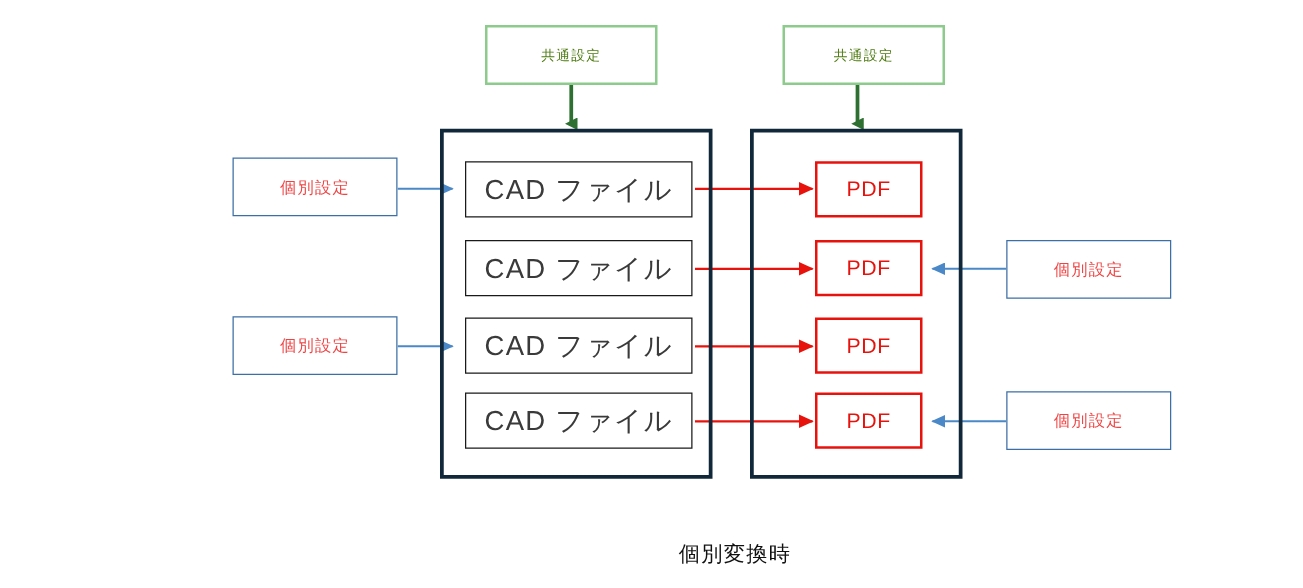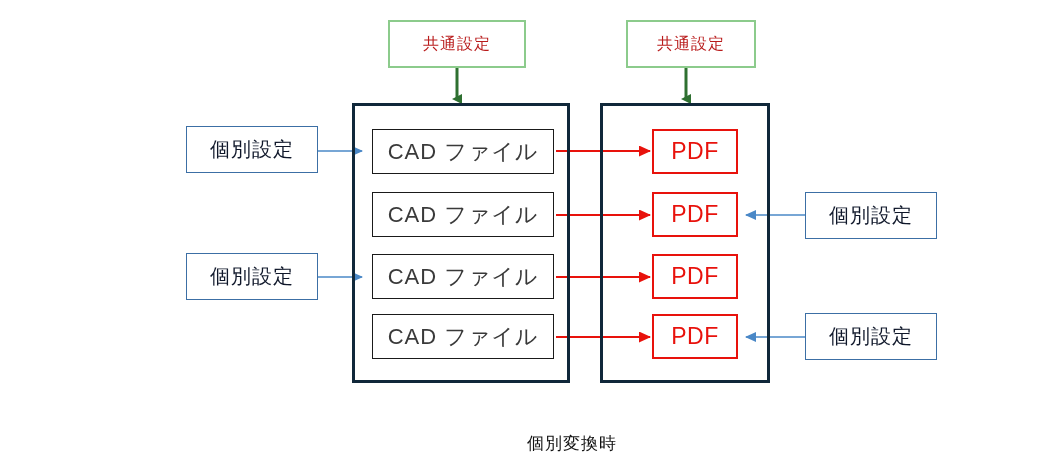--- a/index.html
+++ b/index.html
@@ -22,43 +22,43 @@
     box-sizing: border-box;
     display: flex;
     align-items: center;
     justify-content: center;
     background: #ffffff;
     white-space: nowrap;
   }
   
   .box-green {
     border: 2px solid #8CCB8C;
-    color: #b91c1c;
-    font-size: 16px;
+    color: #4d7c0f;
+    font-size: 11px;
     letter-spacing: 1px;
   }
   
   .box-blue {
     border: 1px solid #3C6FA5;
-    color: #0f172a;
-    font-size: 20px;
+    color: #ef4444;
+    font-size: 13px;
     letter-spacing: 1px;
   }
   
   .box-cad {
     border: 1px solid #1a1a1a;
     color: #3a3a3a;
     font-size: 22px;
     letter-spacing: 1px;
   }
   
   .box-pdf {
     border: 2px solid #E8120C;
     color: #E8120C;
-    font-size: 23px;
+    font-size: 17px;
     letter-spacing: 0.5px;
   }
   
   .container-frame {
     position: absolute;
     box-sizing: border-box;
     border: 3px solid #10283A;
     background: transparent;
   }
   .caption {
@@ -180,15 +180,15 @@
   <div class="box box-pdf" style="left:652px; top:192px; width:86px; height:45px;">
     <span>PDF</span>
   </div>
   <div class="box box-pdf" style="left:652px; top:254px; width:86px; height:45px;">
     <span>PDF</span>
   </div>
   <div class="box box-pdf" style="left:652px; top:314px; width:86px; height:45px;">
     <span>PDF</span>
   </div>
 
-  <div class="caption" style="left:527px; top:432px;">個別変換時</div>
+  <div class="caption" style="left:543px; top:432px;">個別変換時</div>
 
 </div>
 
 </body></html>

